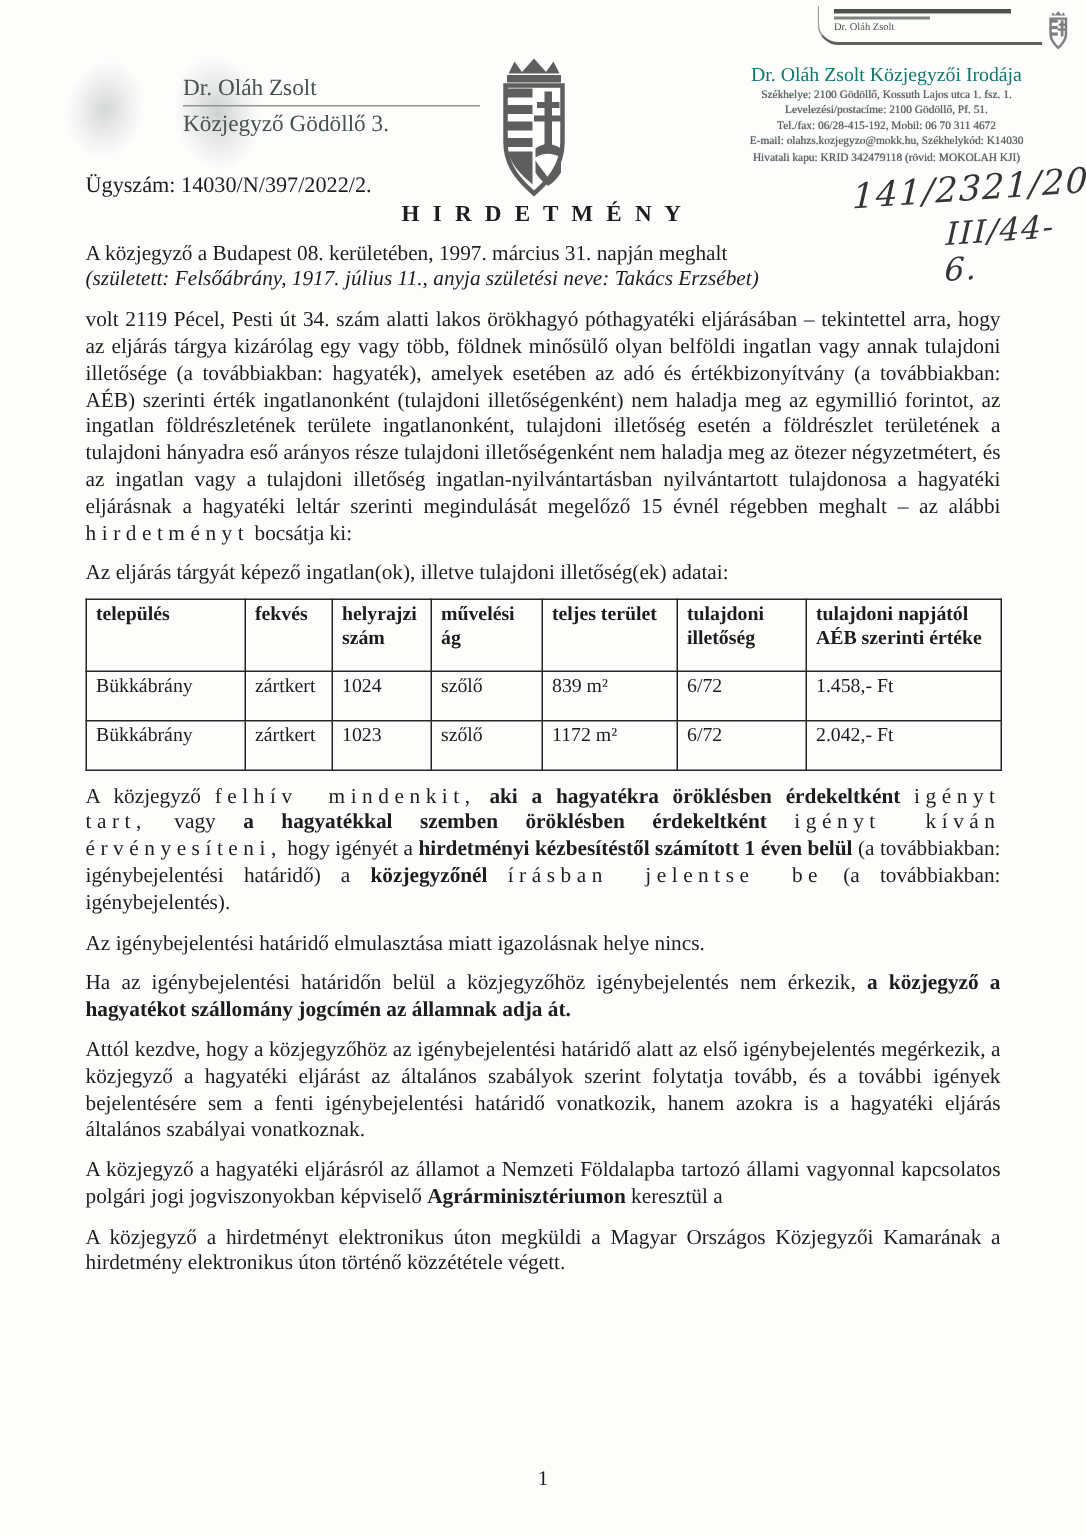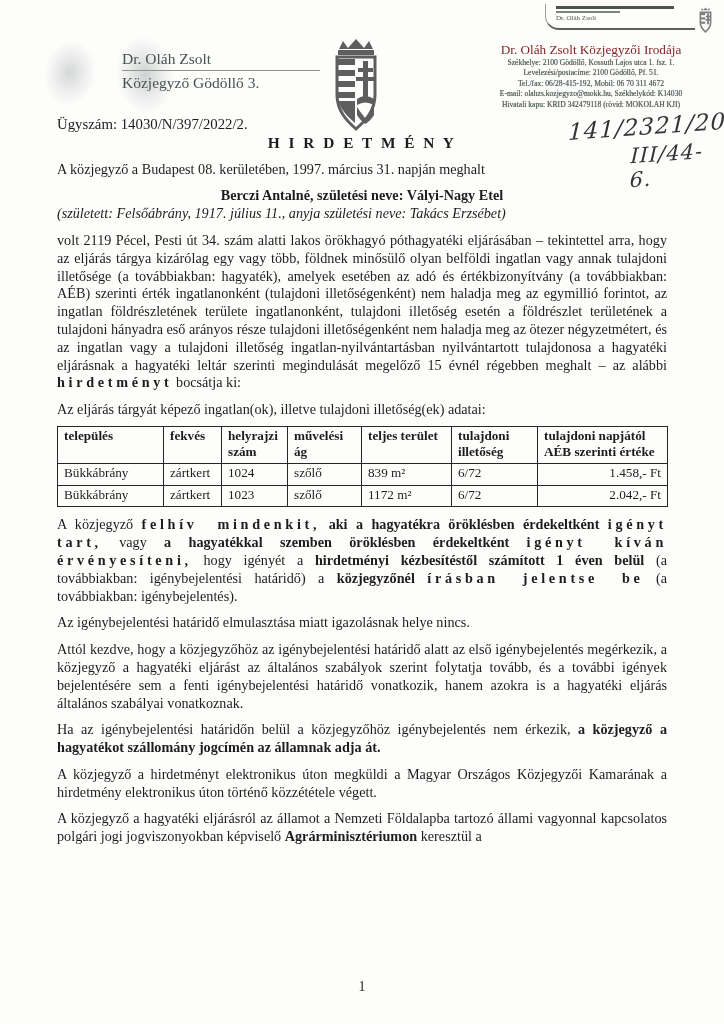--- a/index.html
+++ b/index.html
@@ -19,45 +19,45 @@
   #coa{position:absolute;left:329px;top:37px;opacity:.82;}
   #corner-crest{position:absolute;left:697px;top:7px;opacity:.75;}
   #top-stamp{position:absolute;left:545px;top:4px;width:150px;height:26px;
     border-left:1.5px solid #9aa09b;border-bottom:2px solid #5c615d;
     border-bottom-left-radius:14px;padding:2px 0 0 10px;box-sizing:border-box;}
   #top-stamp .bar{background:#4c524d;filter:blur(.4px);margin-bottom:2px;}
   #top-stamp .bar.b1{width:118px;height:3px;}
   #top-stamp .bar.b2{width:64px;height:2px;background:#7e847f;}
   #top-stamp .tiny-name{font-size:7px;color:#4c524d;line-height:7px;}
   #office{position:absolute;left:478px;top:42px;width:226px;text-align:center;}
-  #office .office-title{font-size:13.2px;color:#7f1d1d;white-space:nowrap;}
+  #office .office-title{font-size:13.2px;color:#0f766e;white-space:nowrap;}
   #office .office-line{font-size:7.6px;color:#59625d;line-height:10.4px;text-shadow:0 0 .7px #6a736e;white-space:nowrap;}
   .handwriting{position:absolute;font-family:"DejaVu Serif",serif;font-style:italic;
     color:#353535;letter-spacing:1px;transform:rotate(-4deg) skewX(-6deg);}
   #hw1{left:568px;top:112px;font-size:23px;}
   #hw2{left:630px;top:141px;font-size:21px;}
   
   #content{position:absolute;left:57px;top:116px;width:610px;font-size:14.2px;line-height:17.8px;}
   .case{font-weight:normal;font-size:14.8px;}
   .doc-title{text-align:center;font-weight:bold;font-size:15.4px;letter-spacing:2.5px;}
   .intro{margin-top:15px;}
   .name{margin-top:9px;text-align:center;font-weight:bold;}
   .birth{font-style:italic;}
   p.para{margin:9px 0 0 0;text-align:justify;}
   p.flush{text-align:left;}
   .b{font-weight:bold;}
-  .sp{font-weight:bold;letter-spacing:.26em;word-spacing:.55em;}
+  .sp{font-weight:normal;letter-spacing:.26em;word-spacing:.55em;}
   
   table{margin-top:7px;border-collapse:collapse;width:610px;table-layout:fixed;
     font-size:13.2px;line-height:15.6px;}
-  th,td{border:1.7px solid #262626;padding:1px 6px 4px 6px;text-align:left;vertical-align:top;
+  th,td{border:1.7px solid #262626;padding:1px 6px 15px 6px;text-align:left;vertical-align:top;
     overflow:hidden;}
   thead th{font-weight:bold;}
   tbody td{font-weight:normal;}
-  tbody td:last-child{text-align:right;}
+  tbody td:last-child{text-align:left;}
   
   #pagenum{position:absolute;left:0;top:979px;width:724px;text-align:center;font-size:14px;}
 </style>
 </head>
 <body>
 
 <div id="page">
 
   <div id="blot1" class="blot"></div>
   <div id="blot2" class="blot"></div>
@@ -121,21 +121,20 @@
 
     <div class="case">
       <span>Ügyszám:</span>
       <span>14030/N/397/2022/2.</span>
     </div>
 
     <div class="doc-title">H I R D E T M É N Y</div>
 
     <p class="para flush intro">A közjegyző a Budapest 08. kerületében, 1997. március 31. napján meghalt</p>
 
-    <div class="name">Berczi Antalné, születési neve: Vályi-Nagy Etel</div>
     <div class="birth">(született: Felsőábrány, 1917. július 11., anyja születési neve: Takács Erzsébet)</div>
 
     <p class="para"><span>volt 2119 Pécel, Pesti út 34. szám alatti lakos örökhagyó póthagyatéki eljárásában – tekintettel arra, hogy az eljárás tárgya kizárólag egy vagy több, földnek minősülő olyan belföldi ingatlan vagy annak tulajdoni illetősége (a továbbiakban: hagyaték), amelyek esetében az adó és értékbizonyítvány (a továbbiakban: AÉB) szerinti érték ingatlanonként (tulajdoni illetőségenként) nem haladja meg az egymillió forintot, az ingatlan földrészletének területe ingatlanonként, tulajdoni illetőség esetén a földrészlet területének a tulajdoni hányadra eső arányos része tulajdoni illetőségenként nem haladja meg az ötezer négyzetmétert, és az ingatlan vagy a tulajdoni illetőség ingatlan-nyilvántartásban nyilvántartott tulajdonosa a hagyatéki eljárásnak a hagyatéki leltár szerinti megindulását megelőző 15 évnél régebben meghalt – az alábbi </span><span class="sp">hirdetményt</span><span> bocsátja ki:</span></p>
 
     <p class="para flush">Az eljárás tárgyát képező ingatlan(ok), illetve tulajdoni illetőség(ek) adatai:</p>
 
     <table>
       <colgroup>
         <col style="width:106px">
           <col style="width:58px">
@@ -175,26 +174,26 @@
             <td>6/72</td>
             <td>2.042,- Ft</td>
           </tr>
         </tbody>
     </table>
 
     <p class="para"><span>A közjegyző </span><span class="sp">felhív mindenkit,</span><span class="b"> </span><span class="b">aki a hagyatékra öröklésben érdekeltként </span><span class="sp">igényt tart,</span><span> vagy </span><span class="b">a hagyatékkal szemben öröklésben érdekeltként </span><span class="sp">igényt kíván érvényesíteni,</span><span> hogy igényét a </span><span class="b">hirdetményi kézbesítéstől számított 1 éven belül</span><span> (a továbbiakban: igénybejelentési határidő) a </span><span class="b">közjegyzőnél</span><span> </span><span class="sp">írásban jelentse be</span><span>  (a továbbiakban: igénybejelentés).</span></p>
 
     <p class="para flush">Az igénybejelentési határidő elmulasztása miatt igazolásnak helye nincs.</p>
 
+    <p class="para"><span>Ha az igénybejelentési határidőn belül a közjegyzőhöz igénybejelentés nem érkezik, </span><span class="b">a közjegyző a hagyatékot szállomány jogcímén az államnak adja át.</span></p>
+
     <p class="para">Attól kezdve, hogy a közjegyzőhöz az igénybejelentési határidő alatt az első igénybejelentés megérkezik, a közjegyző a hagyatéki eljárást az általános szabályok szerint folytatja tovább, és a további igények bejelentésére sem a fenti igénybejelentési határidő vonatkozik, hanem azokra is a hagyatéki eljárás általános szabályai vonatkoznak.</p>
 
-    <p class="para"><span>Ha az igénybejelentési határidőn belül a közjegyzőhöz igénybejelentés nem érkezik, </span><span class="b">a közjegyző a hagyatékot szállomány jogcímén az államnak adja át.</span></p>
 
+    <p class="para"><span>A közjegyző a hagyatéki eljárásról az államot a Nemzeti Földalapba tartozó állami vagyonnal kapcsolatos polgári jogi jogviszonyokban képviselő </span><span class="b">Agrárminisztériumon</span><span> keresztül a</span></p>
 
     <p class="para">A közjegyző a hirdetményt elektronikus úton megküldi a Magyar Országos Közjegyzői Kamarának a hirdetmény elektronikus úton történő közzététele végett.</p>
-
-    <p class="para"><span>A közjegyző a hagyatéki eljárásról az államot a Nemzeti Földalapba tartozó állami vagyonnal kapcsolatos polgári jogi jogviszonyokban képviselő </span><span class="b">Agrárminisztériumon</span><span> keresztül a</span></p>
 
   </div>
 
   <div id="pagenum">1</div>
 
 </div>
 
 </body></html>

